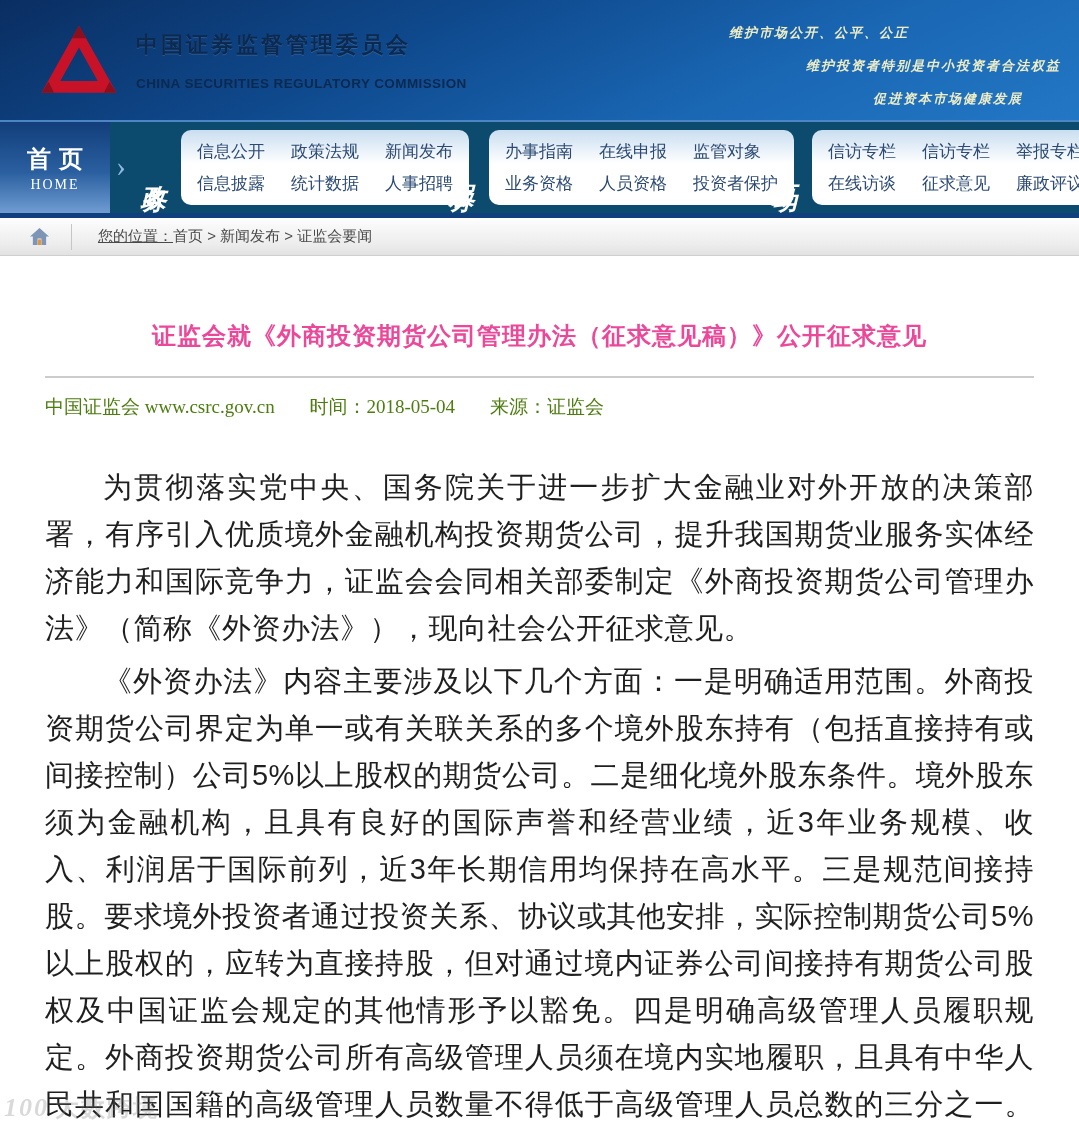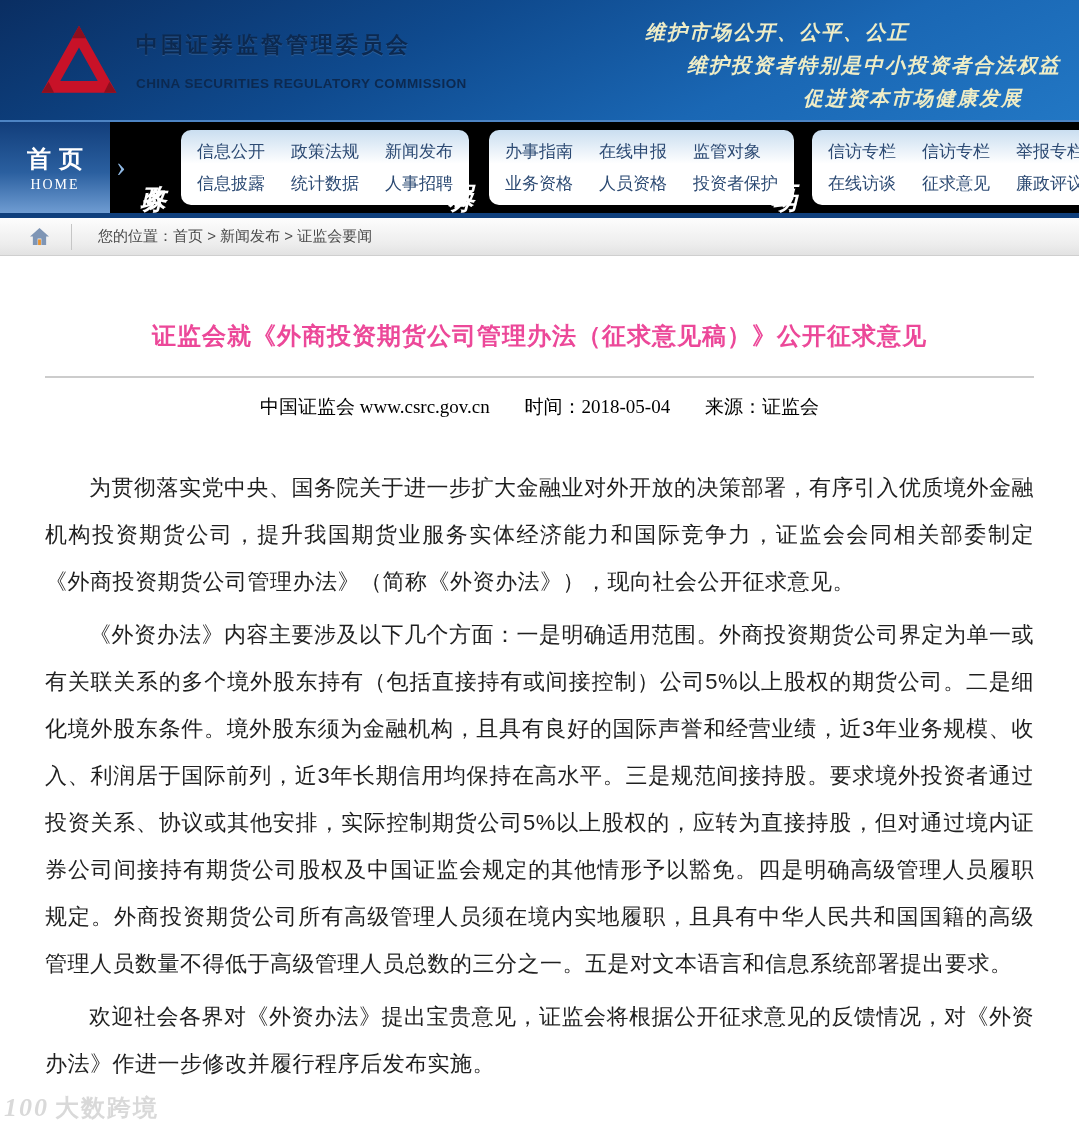--- a/index.html
+++ b/index.html
@@ -26,31 +26,31 @@
     text-shadow: 0 1px 0 rgba(255,255,255,0.12);
   }
   .org-en {
     color: #0c2950; font-size: 13.5px; font-weight: bold; letter-spacing: 0.4px; margin-top: 16px;
   }
   .slogans {
     position: absolute; top: 16px; right: 18px;
     display: flex; flex-direction: column; align-items: flex-end;
   }
   .slogan {
-    color: #efedc6; font-size: 20px; font-style: italic; font-weight: bold;
+    color: #efedc6; font-size: 13px; font-style: italic; font-weight: bold;
     letter-spacing: 2px; line-height: 33px; white-space: nowrap;
   }
   .slogan:nth-child(1) { margin-right: 152px; }
   .slogan:nth-child(2) { margin-right: 0px; }
   .slogan:nth-child(3) { margin-right: 38px; }
 
   
   .nav {
     height: 98px;
-    background: #000000;
+    background: #0c4a6e;
     border-top: 2px solid #4d84c4;
     border-bottom: 5px solid #0f3f7c;
     display: flex; align-items: center;
     padding-right: 10px;
   }
   .home-block {
     width: 110px; height: 100%;
     background: linear-gradient(180deg, #123e7b 0%, #2a5f9f 55%, #6f9cd2 100%);
     display: flex; flex-direction: column; align-items: center; justify-content: center;
     color: #fff; cursor: pointer; flex: none;
@@ -84,45 +84,45 @@
   
   .breadcrumb {
     height: 38px;
     background: linear-gradient(180deg, #fdfdfd 0%, #ededed 70%, #e2e2e2 100%);
     border-bottom: 1px solid #cfcfcf;
     display: flex; align-items: center;
     color: #4a4a4a; font-size: 15px;
   }
   .home-icon { margin: 0 22px 0 30px; display: flex; align-items: center; cursor: pointer; }
   .crumb-sep { width: 1px; height: 26px; background: #c6c6c6; margin-right: 26px; }
-  .crumb-label { color: #4a4a4a; }
+  .crumb-label { color: #4a4a4a; text-decoration: underline; }
   .crumb-path { color: #4a4a4a; cursor: pointer; }
 
   
   .article { padding: 0 45px; }
   .article-title {
     margin-top: 64px;
     text-align: center;
     color: #ec4899; font-size: 24px; font-weight: bold;
     letter-spacing: 1px;
   }
   .title-rule {
     margin-top: 24px;
     border: none; border-top: 2px solid #cccccc; height: 0;
   }
   .meta {
-    margin-top: 16px; text-align: center;
+    margin-top: 16px; 
     font-family: "Liberation Serif", serif;
-    color: #000000; font-size: 19px;
+    color: #4d7c0f; font-size: 19px;
   }
   .meta span { white-space: nowrap; }
   .meta .gap { margin-left: 30px; }
   .body-text { margin-top: 44px; }
   .body-text p {
-    font-size: 22px; color: #1f1f1f; line-height: 47px;
+    font-size: 29px; color: #1f1f1f; line-height: 47px;
     text-align: justify; text-indent: 2em;
     margin-bottom: 6px;
     letter-spacing: 0.5px;
   }
 
   
   .watermark {
     position: absolute; left: 4px; bottom: 4px;
     display: flex; align-items: center;
     color: rgba(120,120,120,0.28);

